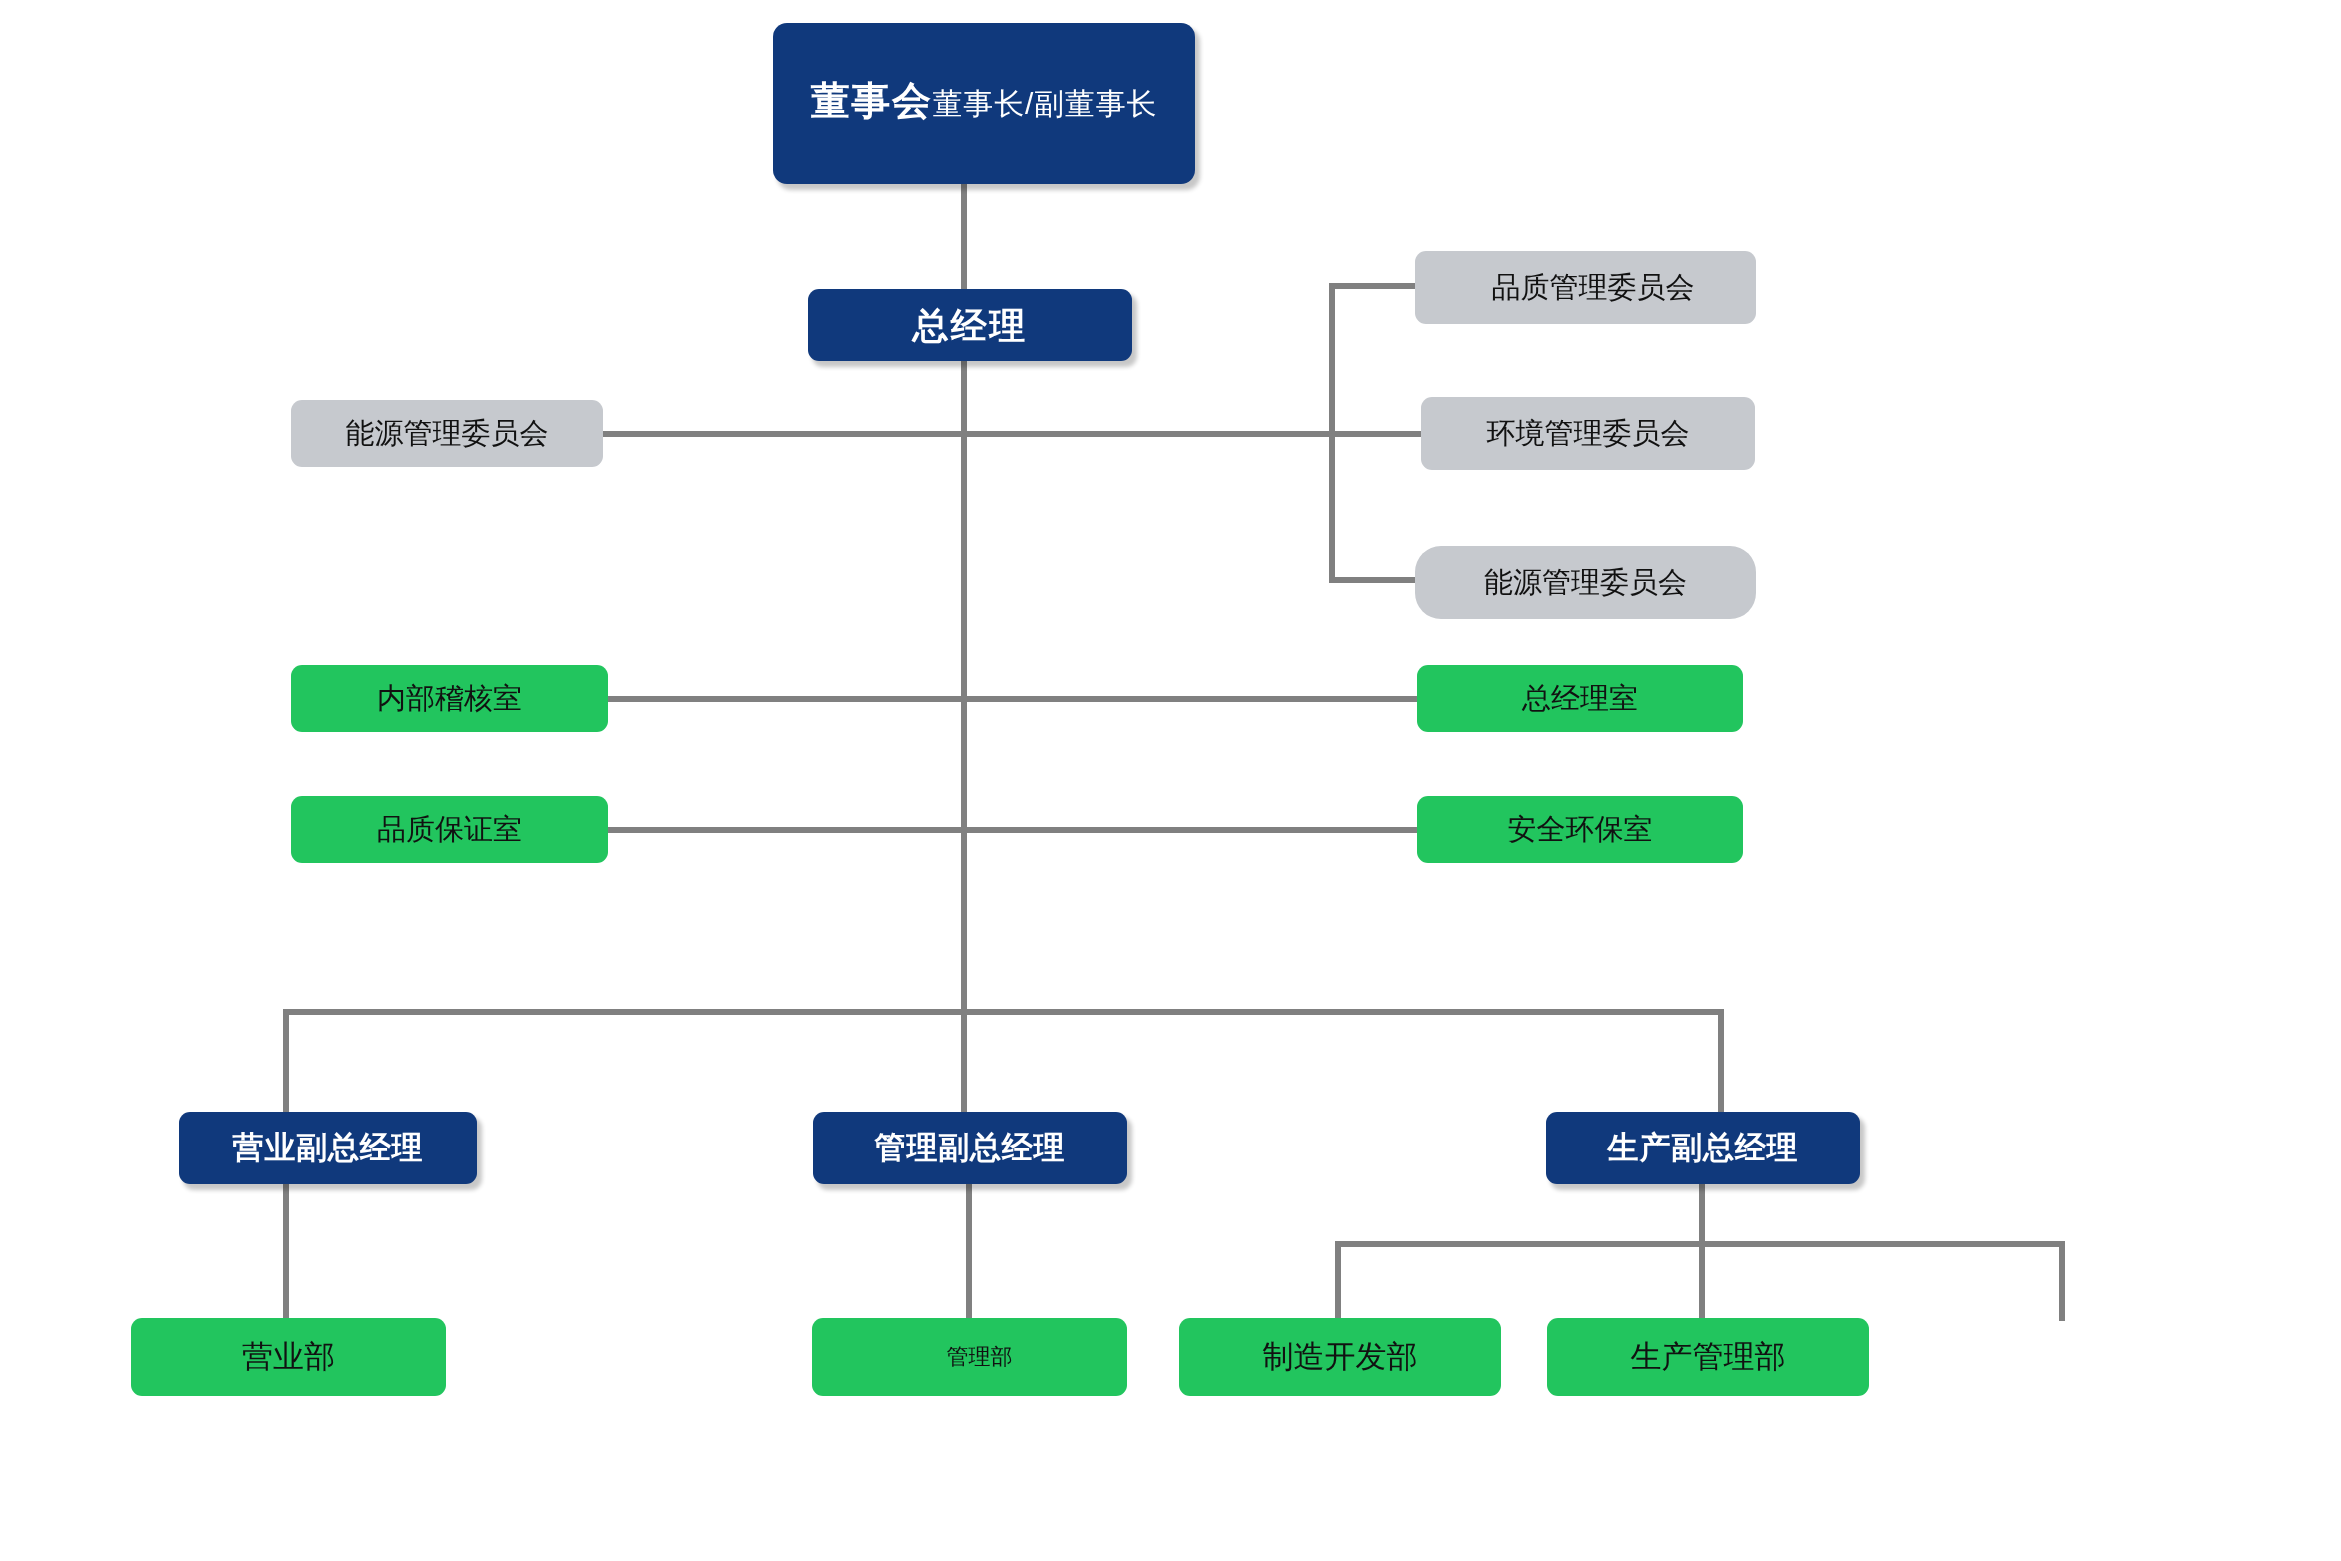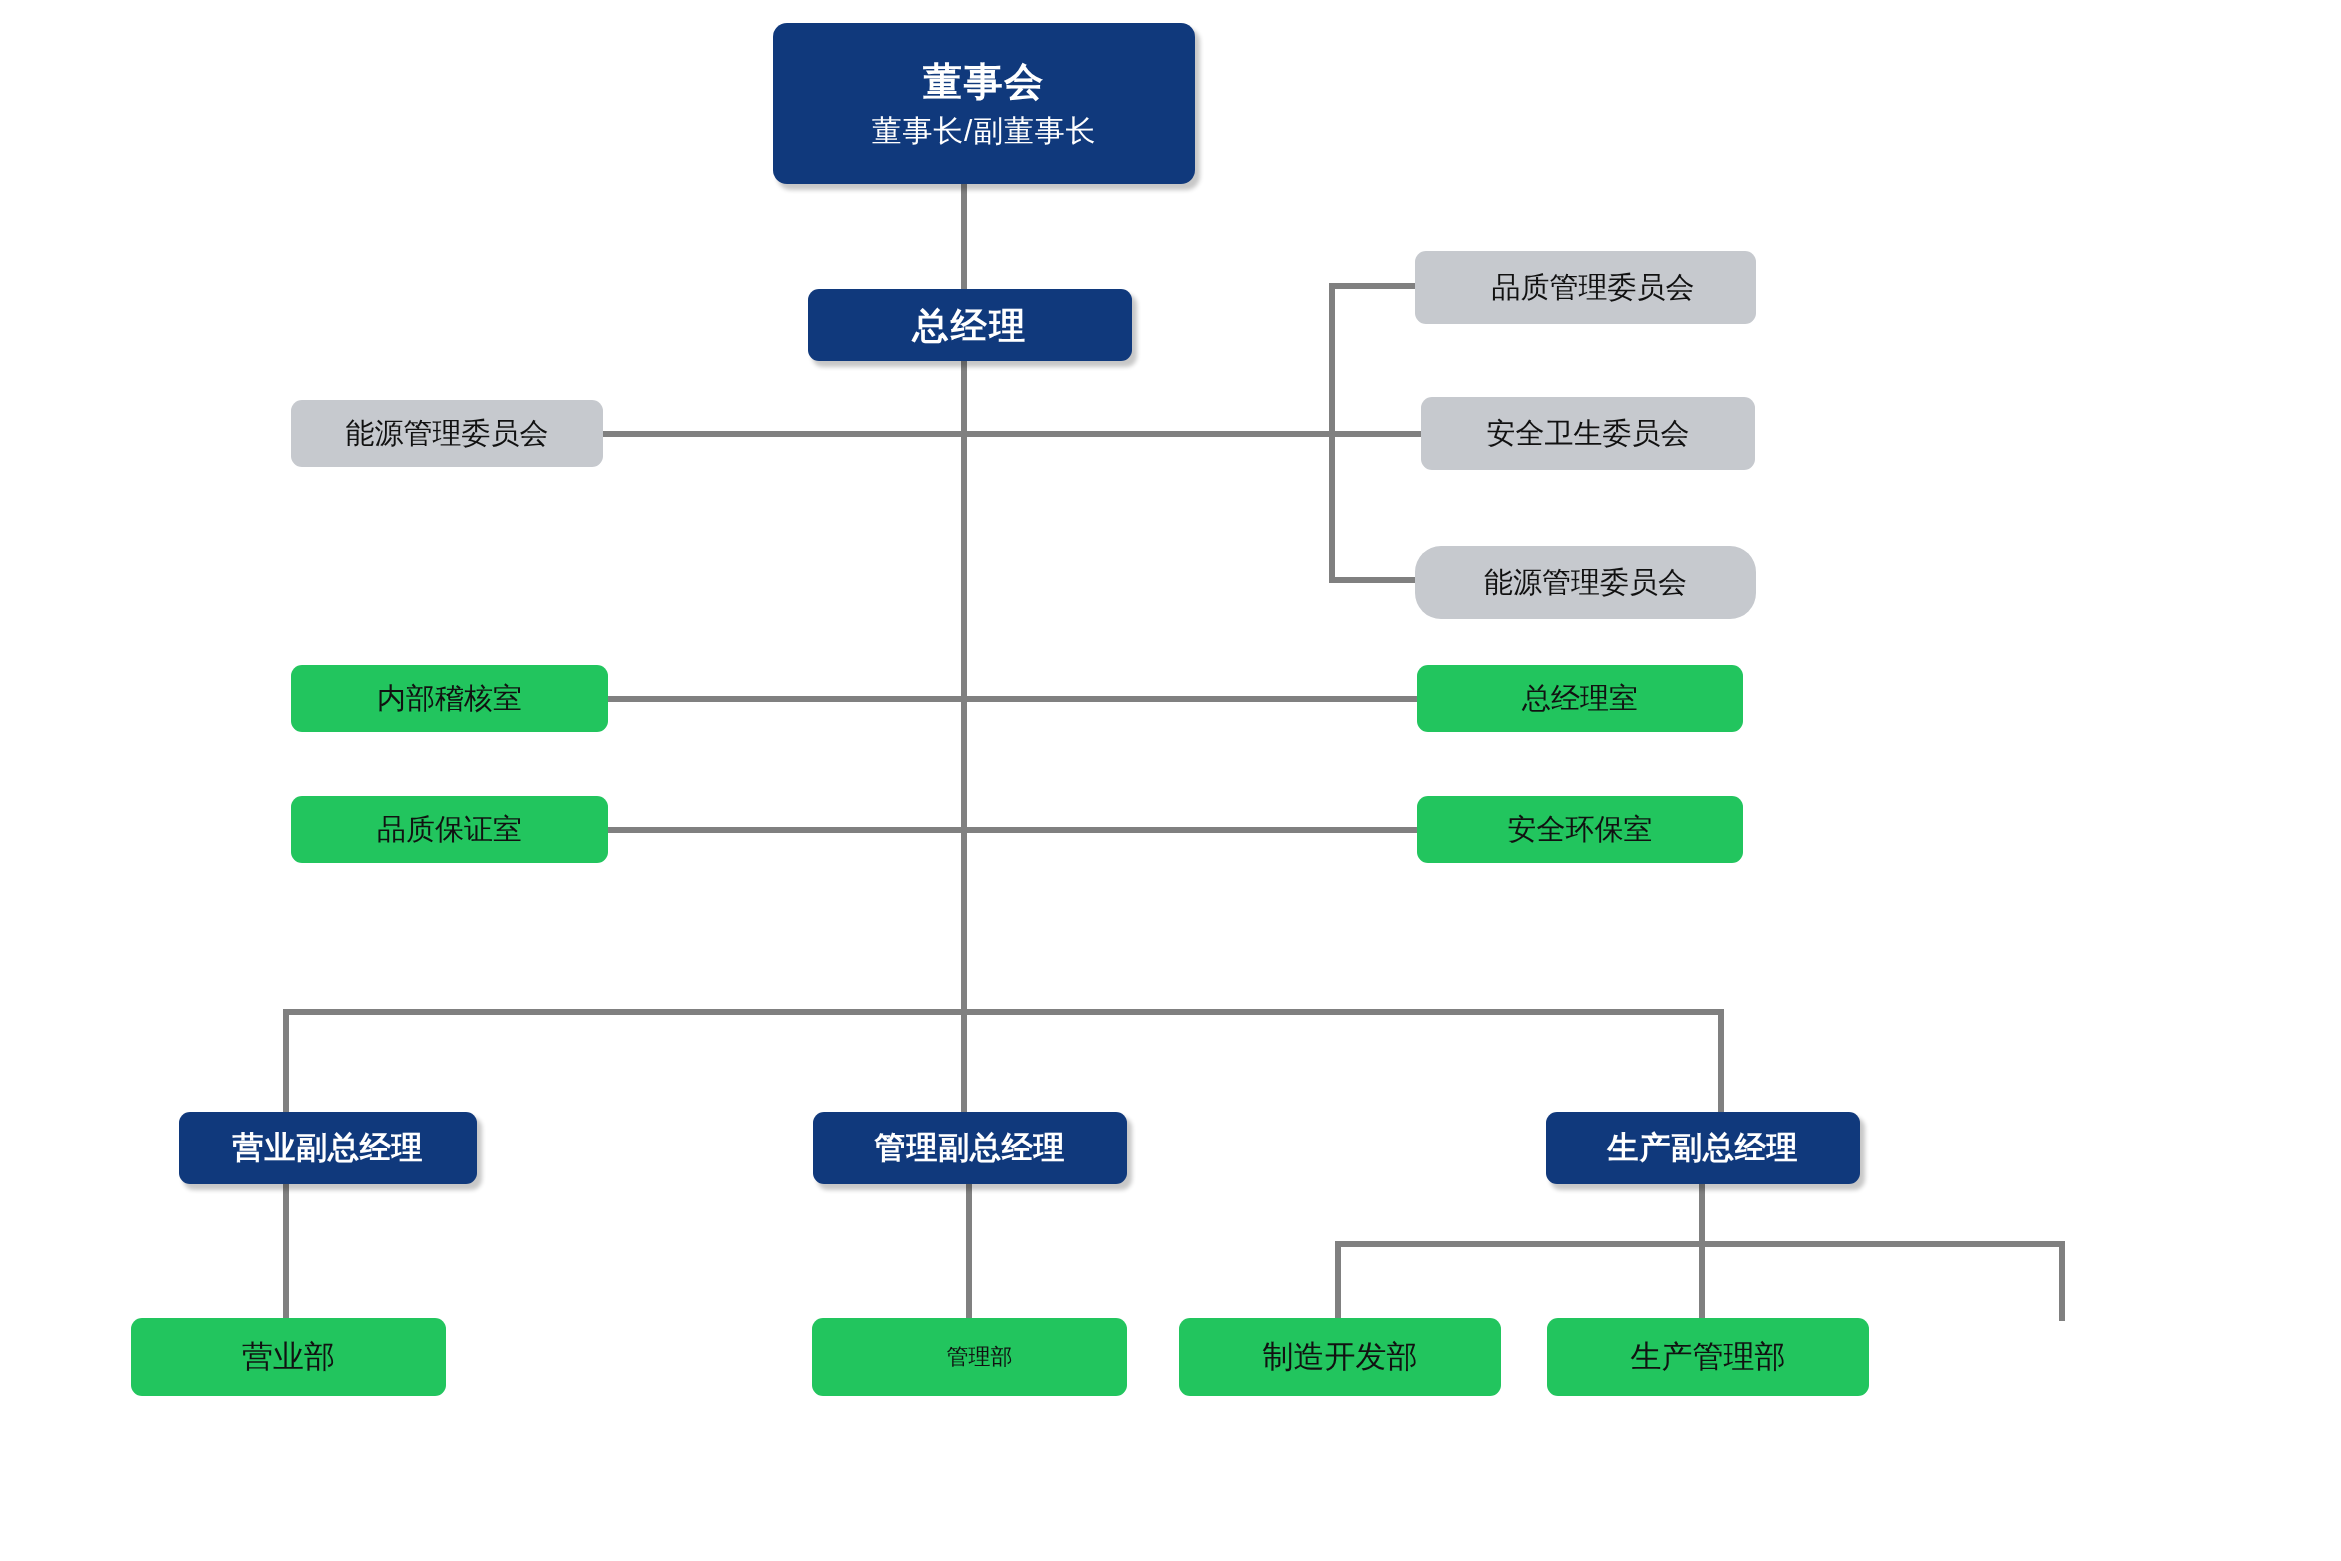--- a/index.html
+++ b/index.html
@@ -25,21 +25,21 @@
     background: #808080;
   }
   .line-v { width: 5.5px; }
   .line-h { height: 5.5px; }
 
   
   .node {
     position: absolute;
     box-sizing: border-box;
     display: flex;
-    flex-direction: column;
+    flex-direction: row;
     align-items: center;
     justify-content: center;
     border-radius: 11px;
     text-align: center;
     line-height: 1.25;
     white-space: nowrap;
   }
 
   .node.navy {
     background: #10397c;
@@ -217,21 +217,21 @@
 
   <div id="node-safety-hygiene" class="node gray">
     <span class="title-main">能源管理委员会</span>
   </div>
 
   <div id="node-quality-committee" class="node gray">
     <span class="title-main">品质管理委员会</span>
   </div>
 
   <div id="node-env-committee" class="node gray">
-    <span class="title-main">安全卫生委员会</span>
+    <span class="title-main">环境管理委员会</span>
   </div>
 
   <div id="node-energy-committee" class="node gray">
     <span class="title-main">能源管理委员会</span>
   </div>
 
   <div id="node-internal-audit" class="node amber">
     <span class="title-main">内部稽核室</span>
   </div>
 

